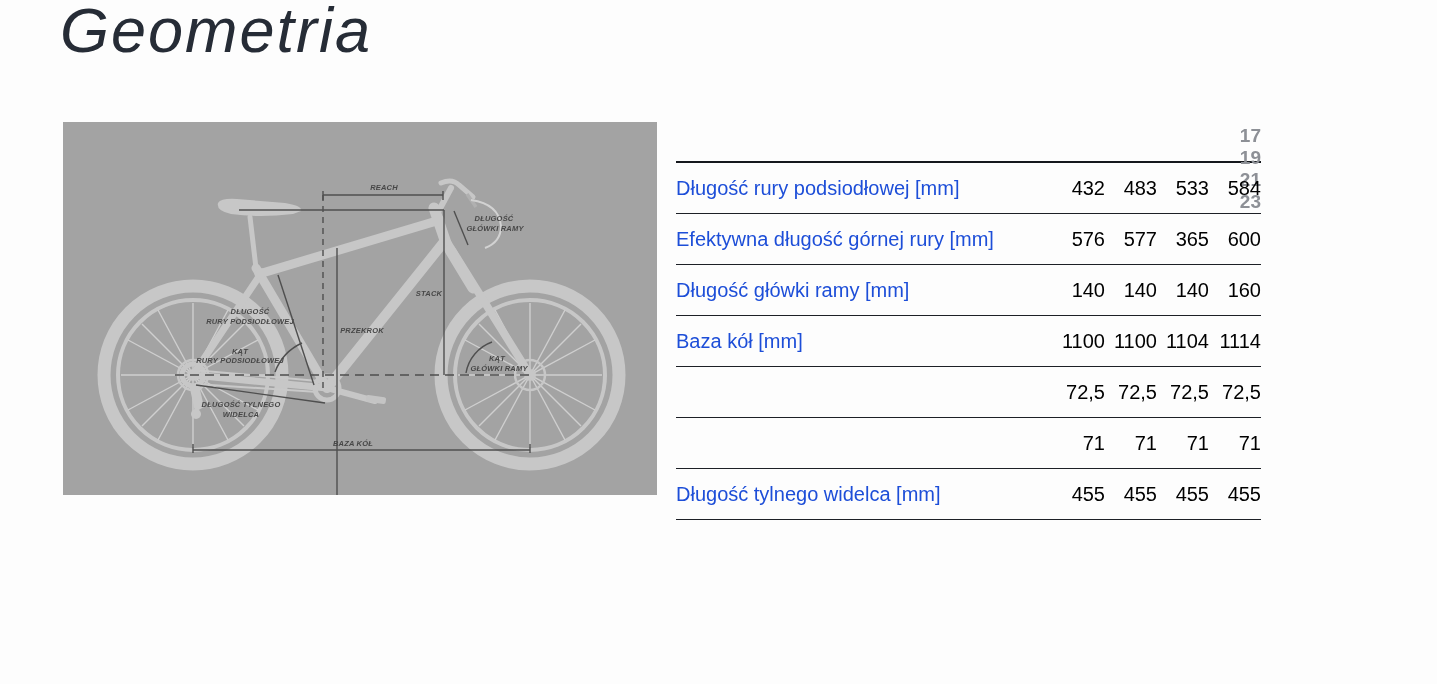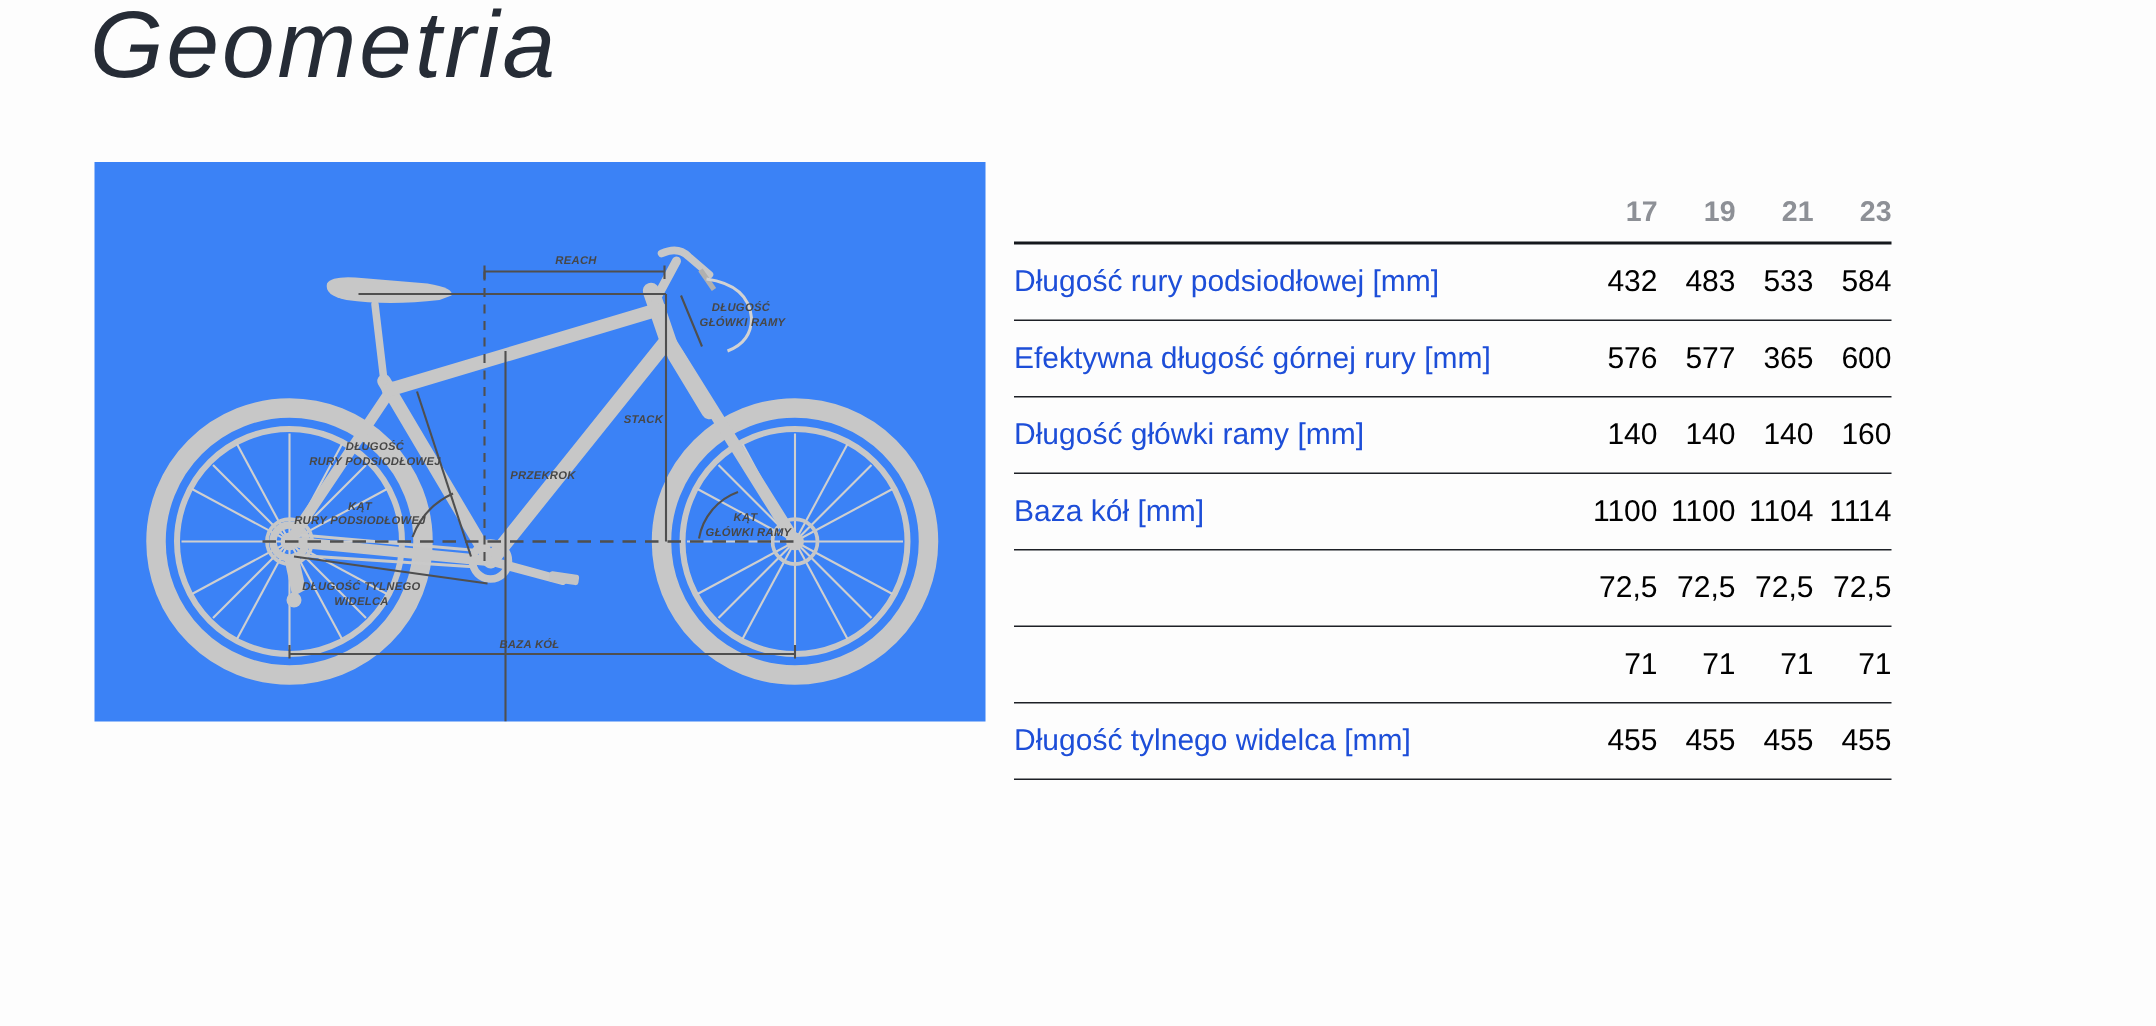--- a/index.html
+++ b/index.html
@@ -5,35 +5,35 @@
   * { margin:0; padding:0; box-sizing:border-box; }
   html,body { width:1437px; height:684px; background:#fdfdfd; overflow:hidden;
               font-family:"Liberation Sans", sans-serif; }
   .page { position:relative; width:1437px; height:523px; }
 
   
   .page-title { position:absolute; left:60px; top:-2px; font-size:63px; line-height:64px;
                 font-style:italic; font-weight:500; letter-spacing:2px; color:#262c36; }
 
   
-  .diagram { position:absolute; left:63px; top:108px; width:594px; height:373px;
-             background:#3b82f6; }
+  .diagram { position:absolute; left:63px; top:122px; width:594px; height:373px;
+             background:#a3a3a3; }
   .diagram svg { display:block; }
   .bike { stroke:#c7c7c7; fill:none; stroke-linecap:round; }
   .bike-fill { fill:#c7c7c7; stroke:none; }
   .ann { stroke:#4f4f4f; fill:none; stroke-width:1.4; }
   .ann-dash { stroke-dasharray:6 5; }
   .hub-dash { stroke-dasharray:9 6; stroke-width:1.6; }
   .dlabel { font-size:7.5px; font-weight:bold; font-style:italic; fill:#474747;
             letter-spacing:.2px; text-anchor:middle; }
 
   
   .geo-table { position:absolute; left:676px; top:125px; width:585px; font-size:20px; }
   .t-head { display:flex; align-items:flex-end; height:38px; padding-bottom:8px;
-            border-bottom:2px solid #15181d; }
+            border-bottom:2px solid #15181d;flex-direction:column; }
   .t-row  { display:flex; align-items:flex-start; padding:12px 0 11px 0;
             border-bottom:1px solid #1d2026; }
   .t-label { width:377px; padding-right:30px; color:#1d4ed8; line-height:27px; }
   .t-spacer { flex:1; }
   .t-val, .t-col { width:52px; text-align:right; line-height:27px; }
   .t-val { color:#000000; font-size:20px; }
   .t-col { color:#8d9096; font-weight:bold; font-size:19px; line-height:22px; }
 </style>
 </head>
 <body>

